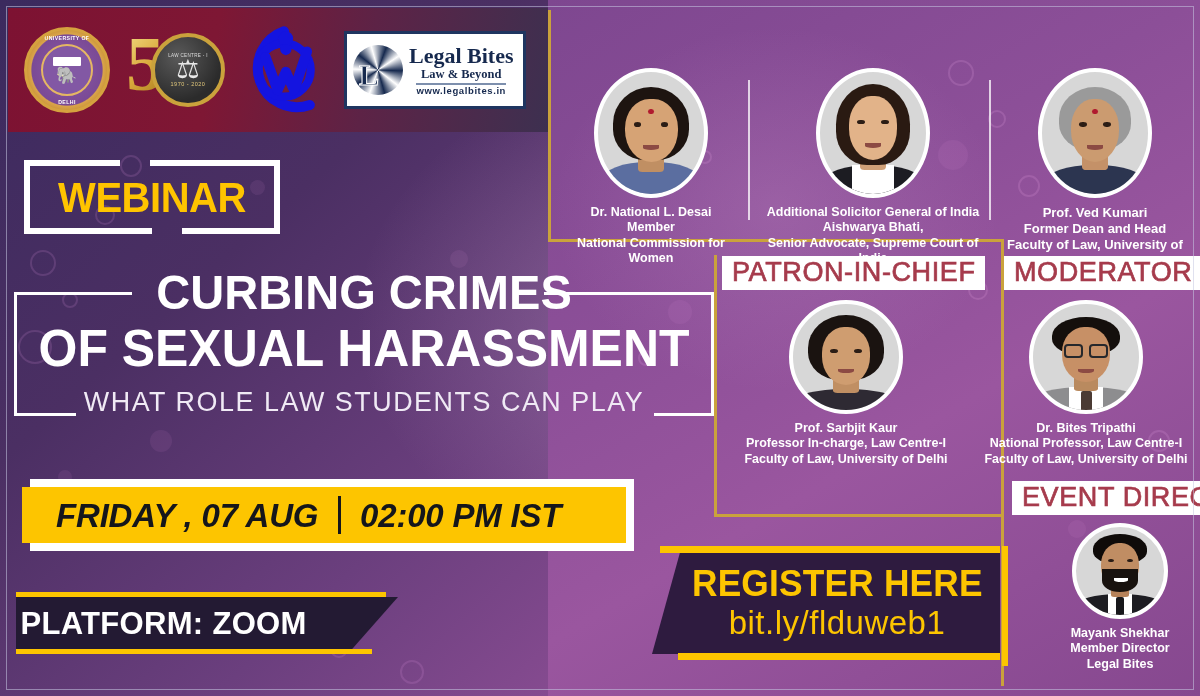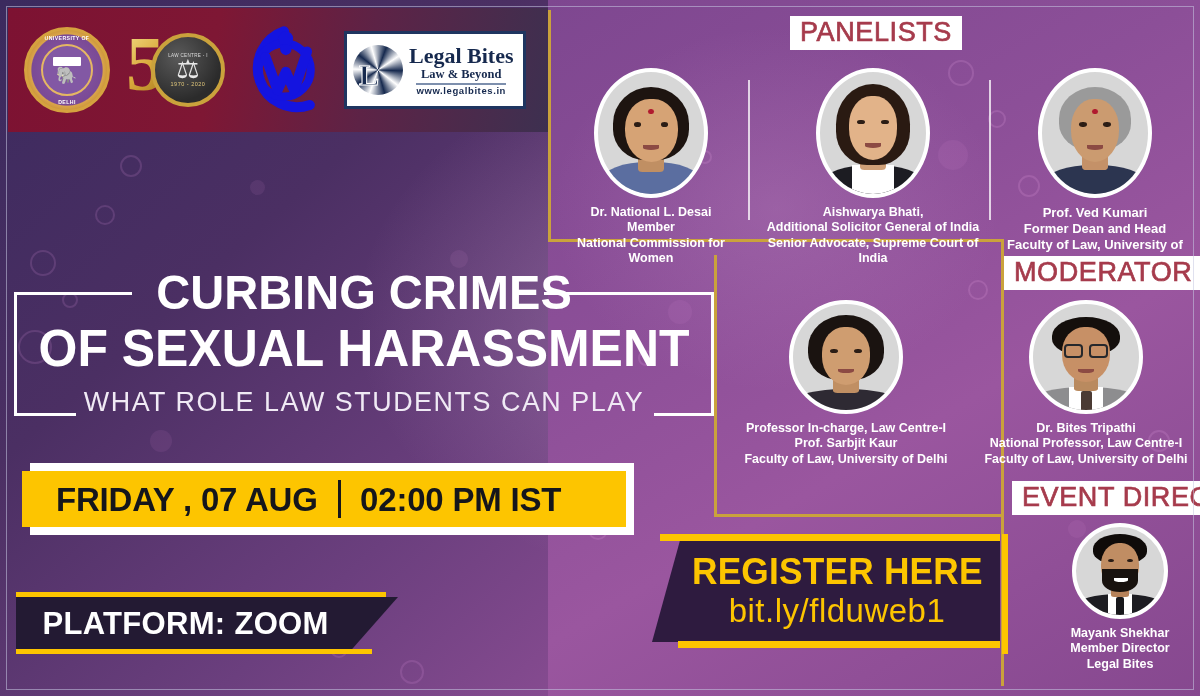--- a/index.html
+++ b/index.html
@@ -112,42 +112,42 @@
   }
   .title-l1 { top:-2px; }
   .title-l2 { top:52px; font-size:52px; }
   .subtitle {
     position:absolute; top:116px; width:100%; text-align:center; color:#f0eaf5;
     font-size:28px; letter-spacing:1.6px; font-weight:300; transform: scaleX(0.96);
     font-family:"Liberation Sans", sans-serif;
   }
 
   
-  .date-wrap { position:absolute; left:22px; top:463px; width:612px; height:72px; z-index:14; }
+  .date-wrap { position:absolute; left:22px; top:479px; width:612px; height:72px; z-index:14;font-style:italic; }
   .date-white { position:absolute; left:8px; top:0; width:604px; height:72px; background:#fff; }
   .date-yellow {
     position:absolute; left:0; top:8px; width:604px; height:56px; background:#fdc500;
     display:flex; align-items:center; padding-left:30px; gap:0;
   }
   .date-yellow .dtxt { font-size:34px; font-weight:bold; color:#15161b; letter-spacing:-0.2px; transform:scaleX(0.97); }
   .date-yellow .sep { width:3px; height:38px; background:#15161b; margin:0 16px; }
 
   
   .plat-wrap { position:absolute; left:16px; top:592px; width:390px; height:62px; z-index:14; }
   .plat-gold-top { position:absolute; left:0; top:0; width:370px; height:5px; background:#fdc500; }
   .plat-gold-bot { position:absolute; left:0; bottom:0; width:356px; height:5px; background:#fdc500; }
   .plat-body {
     position:absolute; left:0; top:5px; width:382px; height:52px; background:#231a33;
     clip-path: polygon(0 0, 100% 0, 88% 100%, 0 100%);
-    display:flex; align-items:center; padding-left:22px;
+    display:flex; align-items:center; 
   }
   .plat-body span { font-size:32px; font-weight:bold; color:#fff; letter-spacing:0.3px; transform:scaleX(0.97);}
 
   
-  .reg-wrap { position:absolute; left:652px; top:534px; width:356px; height:120px; z-index:14; }
+  .reg-wrap { position:absolute; left:652px; top:546px; width:356px; height:120px; z-index:14; }
   .reg-gold-top { position:absolute; left:8px; top:0; width:340px; height:7px; background:#fdc500; }
   .reg-gold-bot { position:absolute; left:26px; bottom:6px; width:322px; height:7px; background:#fdc500; }
   .reg-gold-right { position:absolute; right:0; top:0; width:6px; height:120px; background:#fdc500; }
   .reg-body {
     position:absolute; left:0; top:7px; width:348px; height:101px; background:#2e1b3f;
     clip-path: polygon(8% 0, 100% 0, 100% 100%, 0 100%);
     display:flex; flex-direction:column; align-items:center; justify-content:center; padding-left:22px;
   }
   .reg-body .r1 { font-size:36px; font-weight:bold; color:#fdc500; letter-spacing:0.2px; line-height:1.02; transform:scaleX(0.98); }
   .reg-body .r2 { font-size:33px; color:#fdc500; font-weight:300; letter-spacing:0.5px; line-height:1.1; margin-top:2px; }
@@ -260,20 +260,31 @@
     <div class="logo-lb">
       <div class="mark"></div>
       <div class="txt">
         <div class="t1">Legal Bites</div>
         <div class="t2">Law &amp; Beyond</div>
         <div class="t3">www.legalbites.in</div>
       </div>
     </div>
   </div>
 
+  <div class="webinar-wrap">
+    <div class="wb-frame">
+      <i style="left:0;top:0;width:96px;height:6px;"></i>
+      <i style="left:126px;top:0;width:130px;height:6px;"></i>
+      <i style="left:0;top:0;width:6px;height:74px;"></i>
+      <i style="left:250px;top:0;width:6px;height:74px;"></i>
+      <i style="left:0;bottom:0;width:128px;height:6px;"></i>
+      <i style="left:158px;bottom:0;width:98px;height:6px;"></i>
+    </div>
+    <div class="wb-text">WEBINAR</div>
+  </div>
 
   <div class="title-box">
     <div class="tb-frame">
       <i style="left:0;top:22px;width:3px;height:124px;"></i>
       <i style="left:0;top:22px;width:118px;height:3px;"></i>
       <i style="left:530px;top:22px;width:170px;height:3px;"></i>
       <i style="left:697px;top:22px;width:3px;height:124px;"></i>
       <i style="left:0;top:143px;width:62px;height:3px;"></i>
       <i style="left:640px;top:143px;width:60px;height:3px;"></i>
     </div>
@@ -302,21 +313,20 @@
   <div class="reg-wrap">
     <div class="reg-gold-top"></div>
     <div class="reg-gold-right"></div>
     <div class="reg-body">
       <div class="r1">REGISTER HERE</div>
       <div class="r2">bit.ly/flduweb1</div>
     </div>
     <div class="reg-gold-bot"></div>
   </div>
 
-  <div class="tag" style="left:790px;top:16px;">PANELISTS</div>
 
   <div class="person" style="left:556px;top:68px;width:190px;">
     <div class="photo" style="width:114px;height:130px;border-radius:50%/50%;">
       <div class="face">
         <div class="body" style="left:4%;top:74%;width:92%;height:30%;background:#5b6ea0;"></div>
         <div class="neck" style="left:38%;top:66%;width:24%;height:16%;background:#c08f63;"></div>
         <div class="hair" style="left:14%;top:12%;width:72%;height:60%;background:#1d1410;"></div>
         <div class="skin" style="left:25%;top:22%;width:50%;height:52%;background:#d6a375;"></div>
         <div class="bindi" style="left:47.5%;top:30%;"></div>
         <div class="eye" style="left:34%;top:41%;"></div>
@@ -339,22 +349,22 @@
         <div class="collar" style="left:30%;top:76%;width:40%;height:24%;"></div>
         <div class="neck" style="left:38%;top:64%;width:24%;height:16%;background:#d0a077;"></div>
         <div class="hair" style="left:15%;top:10%;width:70%;height:66%;background:#2a1a12;"></div>
         <div class="skin" style="left:27%;top:20%;width:46%;height:52%;background:#e2b389;"></div>
         <div class="eye" style="left:35%;top:39%;"></div>
         <div class="eye" style="left:58%;top:39%;"></div>
         <div class="mouth" style="left:42%;top:58%;"></div>
       </div>
     </div>
     <div class="pname" style="font-size:12.5px;">
+      <div>Additional Solicitor General of India</div>
       <div>Aishwarya Bhati,</div>
-      <div>Additional Solicitor General of India</div>
       <div>Senior Advocate, Supreme Court of India</div>
     </div>
   </div>
   <div class="vdiv" style="left:989px;top:80px;height:140px;"></div>
 
   <div class="person" style="left:994px;top:68px;width:202px;">
     <div class="photo" style="width:114px;height:130px;border-radius:50%/50%;">
       <div class="face">
         <div class="body" style="left:4%;top:76%;width:92%;height:28%;background:#2c3550;"></div>
         <div class="neck" style="left:38%;top:66%;width:24%;height:14%;background:#c49168;"></div>
@@ -366,35 +376,36 @@
         <div class="mouth" style="left:42%;top:60%;"></div>
       </div>
     </div>
     <div class="pname" style="font-size:13px;">
       <div>Prof. Ved Kumari</div>
       <div>Former Dean and Head</div>
       <div>Faculty of Law, University of Delhi</div>
     </div>
   </div>
 
+  <div class="tag" style="left:722px;top:256px;">PATRON-IN-CHIEF</div>
   <div class="person" style="left:730px;top:300px;width:232px;">
     <div class="photo" style="width:114px;height:114px;">
       <div class="face">
         <div class="body" style="left:2%;top:80%;width:96%;height:24%;background:#2e2a33;"></div>
         <div class="neck" style="left:38%;top:70%;width:24%;height:14%;background:#c08f63;"></div>
         <div class="hair" style="left:14%;top:10%;width:72%;height:62%;background:#1a1310;"></div>
         <div class="skin" style="left:27%;top:22%;width:46%;height:54%;background:#cf9d70;"></div>
         <div class="eye" style="left:35%;top:42%;"></div>
         <div class="eye" style="left:58%;top:42%;"></div>
         <div class="mouth" style="left:42%;top:61%;"></div>
       </div>
     </div>
     <div class="pname" style="font-size:12.5px;">
+      <div>Prof. Sarbjit Kaur</div>
       <div>Professor In-charge, Law Centre-I</div>
-      <div>Prof. Sarbjit Kaur</div>
       <div>Faculty of Law, University of Delhi</div>
     </div>
   </div>
 
   <div class="tag" style="left:1004px;top:256px;">MODERATOR</div>
   <div class="person" style="left:978px;top:300px;width:216px;">
     <div class="photo" style="width:114px;height:114px;">
       <div class="face">
         <div class="body" style="left:0%;top:78%;width:100%;height:26%;background:#8d8d8f;"></div>
         <div class="collar" style="left:34%;top:78%;width:32%;height:24%;"></div>

